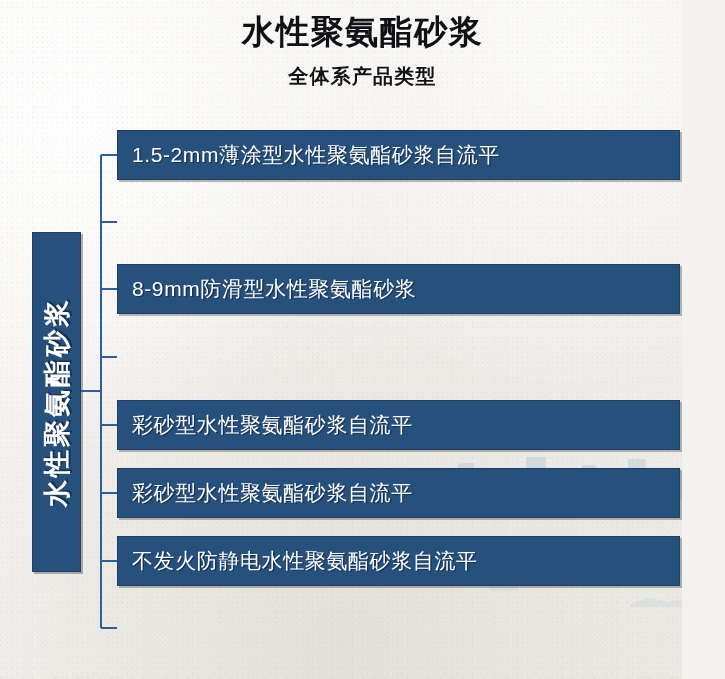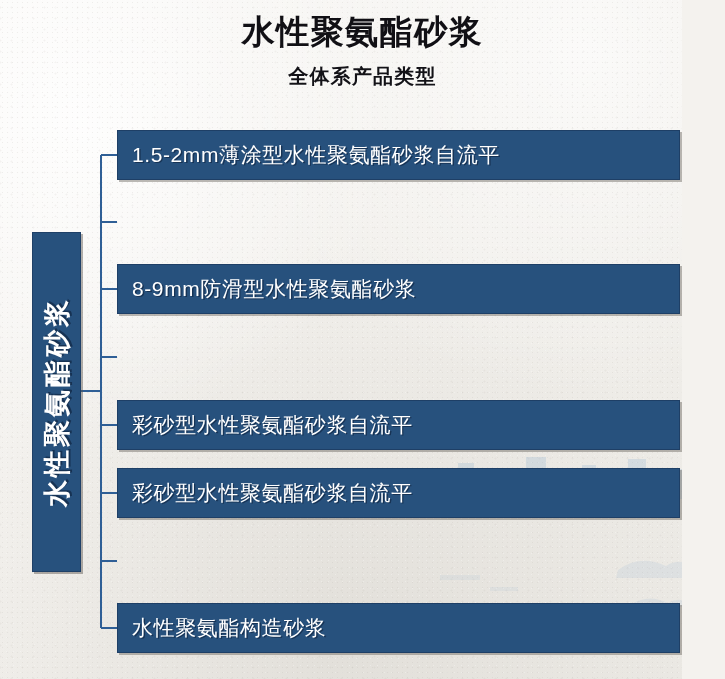--- a/index.html
+++ b/index.html
@@ -195,17 +195,17 @@
   </div>
   <div class="item-box" style="top:264px">
     <span class="label">8-9mm防滑型水性聚氨酯砂浆</span>
   </div>
   <div class="item-box" style="top:400px">
     <span class="label">彩砂型水性聚氨酯砂浆自流平</span>
   </div>
   <div class="item-box" style="top:468px">
     <span class="label">彩砂型水性聚氨酯砂浆自流平</span>
   </div>
-  <div class="item-box" style="top:603px">
-    <span class="label">水性聚氨酯构造砂浆</span>
+  <div class="item-box" style="top:536px">
+    <span class="label">不发火防静电水性聚氨酯砂浆自流平</span>
   </div>
 
 </div>
 
 </body></html>

